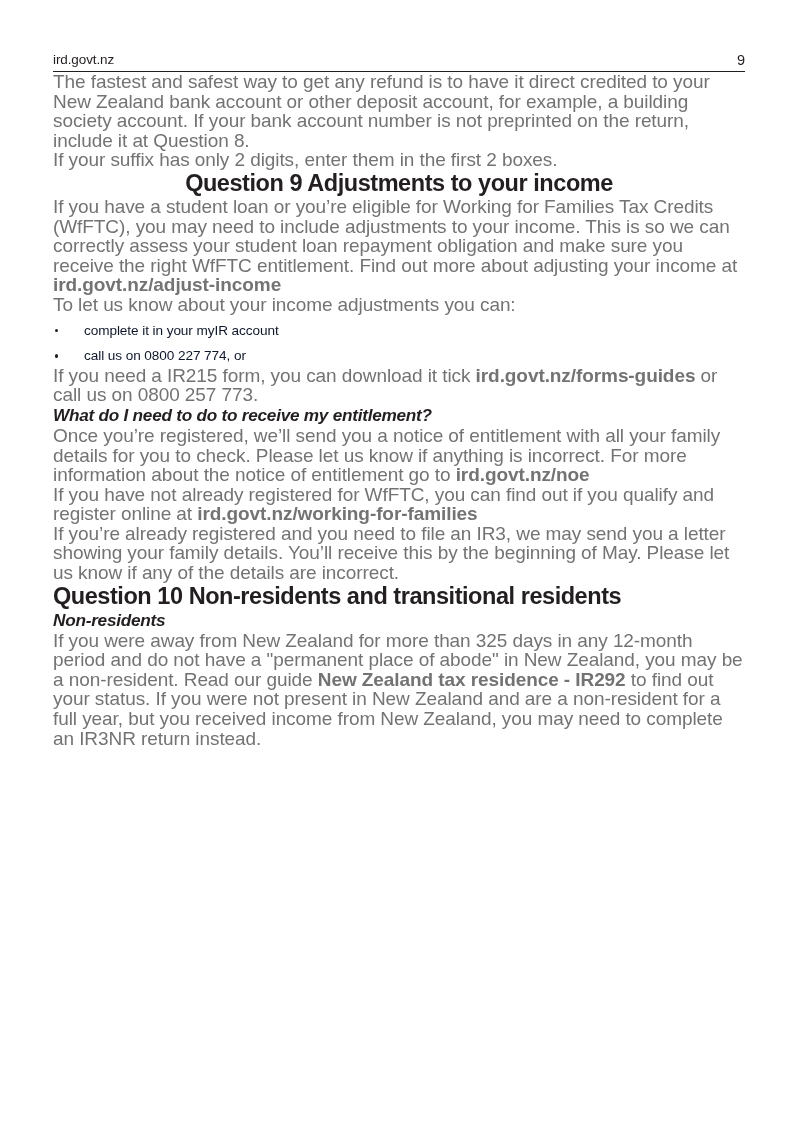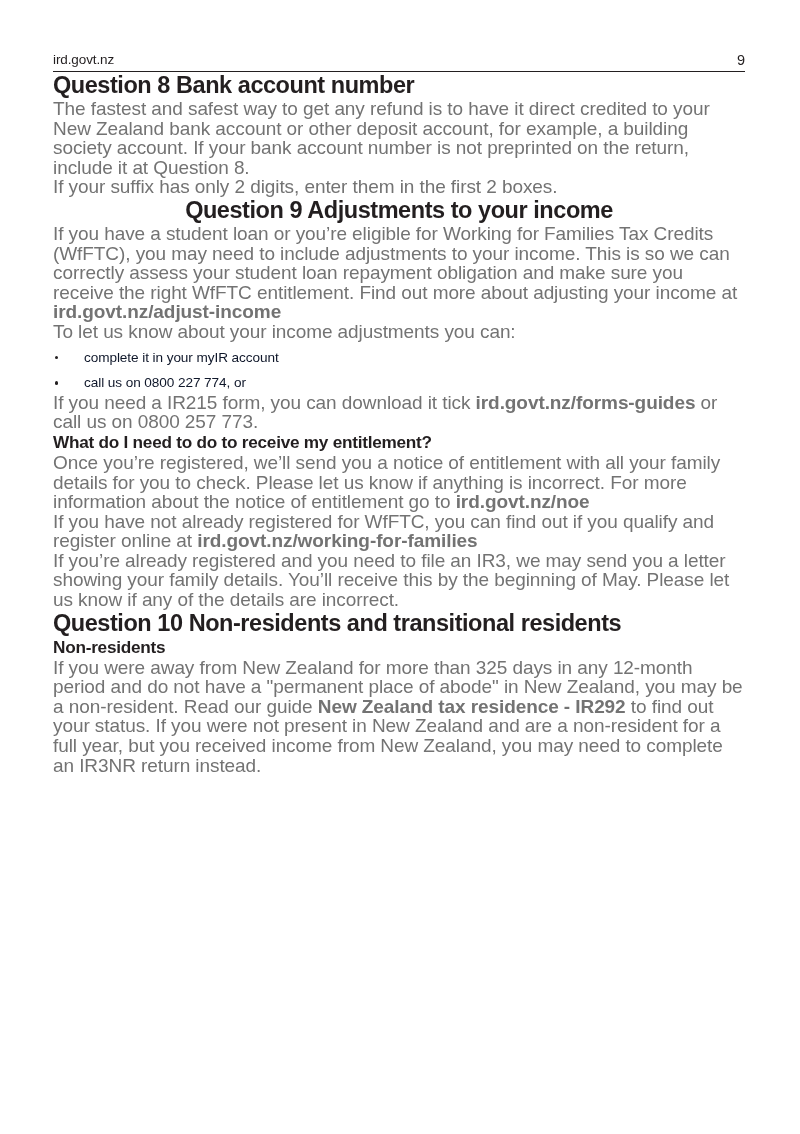--- a/index.html
+++ b/index.html
@@ -60,20 +60,21 @@
   .q9-heading { margin-top: 36px; text-align: center; }
   .q10-heading { margin-top: 37px; }
 
   h2.sub-heading {
     font-size: 17.2px;
     line-height: 21px;
     font-weight: bold;
     letter-spacing: -0.25px;
     margin: 0;
     color: #231f20;
+    font-style: italic;
   }
   .entitlement-heading { margin-top: 25px; }
   .nonres-heading { margin-top: 21px; }
 
   
   p.body {
     font-size: 19px;
     line-height: 19.6px;
     margin: 0;
     color: #737373;
@@ -117,21 +118,20 @@
 <body>
 
 <div class="page">
   <div class="content">
 
     <div class="page-header">
       <span class="header-site">ird.govt.nz</span>
       <span class="header-page-number">9</span>
     </div>
 
-    <h1 class="q-heading q8-heading">Question 8 Bank account number</h1>
     <p class="body gap-after-heading">The fastest and safest way to get any refund is to have it direct credited to your New Zealand bank account or other deposit account, for example, a building society account. If your bank account number is not preprinted on the return, include it at Question 8.</p>
     <p class="body gap-para">If your suffix has only 2 digits, enter them in the first 2 boxes.</p>
 
     <h1 class="q-heading q9-heading">Question 9 Adjustments to your income</h1>
     <p class="body gap-after-heading"><span>If you have a student loan or you’re eligible for Working for Families Tax Credits (WfFTC), you may need to include adjustments to your income. This is so we can correctly assess your student loan repayment obligation and make sure you receive the right WfFTC entitlement. Find out more about adjusting your income at </span><b>ird.govt.nz/adjust-income</b></p>
 
     <p class="body gap-para">To let us know about your income adjustments you can:</p>
 
     <ul class="bullets">
       <li>

